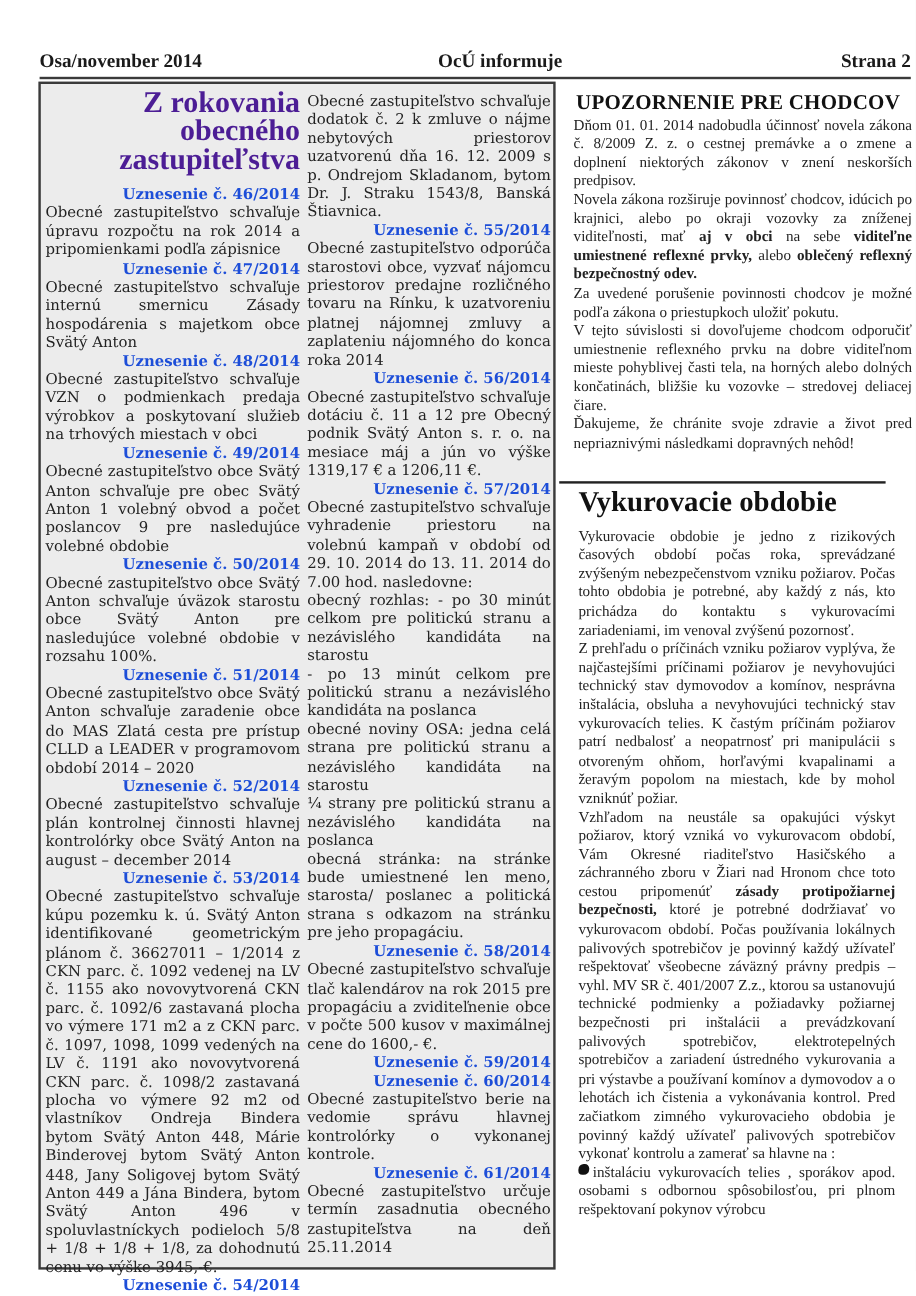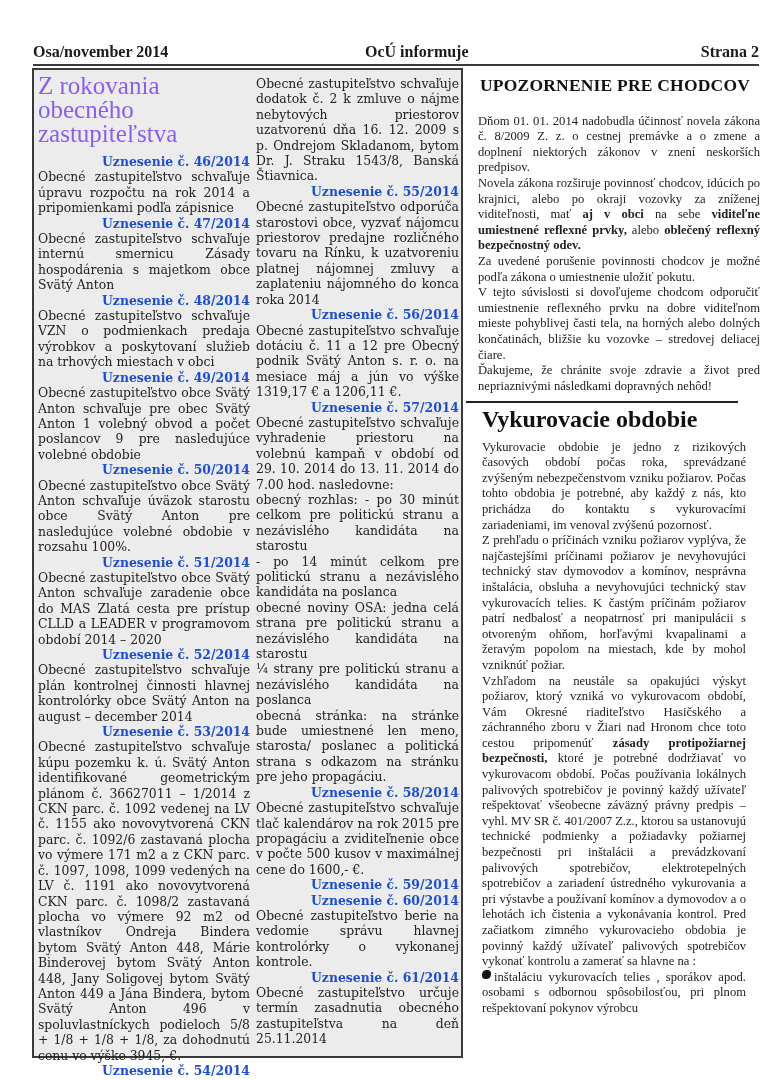--- a/index.html
+++ b/index.html
@@ -10,30 +10,30 @@
   .h-left { left:0;margin-top:22px; }
   .h-center { left:332px; }
   .h-right { right:0; }
 
   .gray-box { position:absolute; left:32px; top:68px; width:431px; height:990px; background:#ececec;
               border:2px solid #3a3a3a; box-sizing:border-box; }
   .col { position:absolute; top:0; font-family:"DejaVu Serif", serif; font-size:12.4px; line-height:15.4px;
          text-align:justify; color:#222; }
   .col-a { left:4px; width:212px; top:4px; }
   .col-b { left:222px; width:203px; top:6px; }
-  .big-title { font-family:"Liberation Serif", serif; font-weight:normal; font-size:25px; line-height:24px;
-               text-align:left; margin:0 0 8px 0; color:#8b5cf6; }
+  .big-title { font-family:"Liberation Serif", serif; font-weight:bold; font-size:25px; line-height:24px;
+               text-align:right; margin:0 0 8px 0; color:#4c1d95; }
   .res-h { font-weight:bold; color:#1d4ed8; text-align:right; }
   .res-p { margin:0; }
   .it { }
 
   .right { position:absolute; left:472px; width:286px; font-family:"Liberation Serif", serif; font-size:12.6px;
            line-height:15.6px; text-align:justify; color:#222; }
   .notice { top:78px; left:478px; width:282px; }
-  .notice h2 { font-family:"Liberation Serif", serif; font-size:17.5px; font-weight:bold; margin:0 0 20px 2px;
+  .notice h2 { font-family:"Liberation Serif", serif; font-size:17.5px; font-weight:bold; margin:0 0 3px 2px;
                letter-spacing:0.2px; color:#111; }
   .notice p { margin:0; }
   .rule { position:absolute; left:466px; top:401px; width:272px; height:2px; background:#222; }
   .heating { top:410px; left:482px; width:264px; }
   .heating h2 { font-family:"Liberation Serif", serif; font-size:24px; font-weight:bold; text-align:left;
                 margin:2px 0 12px 0; color:#111; }
   .heating p { margin:0; }
   .bullet { display:inline-block; width:9px; height:9px; background:#111; border-radius:50% 40% 50% 35%;
             margin-right:3px; vertical-align:2px; }
 </style>
@@ -72,40 +72,40 @@
   <div class="col col-b">
     <div id="col-b-list">
         <p class="res-p">Obecné zastupiteľstvo schvaľuje dodatok č. 2 k zmluve o nájme nebytových priestorov uzatvorenú dňa 16. 12. 2009 s p. Ondrejom Skladanom, bytom Dr. J. Straku 1543/8, Banská Štiavnica.</p>
         <div class="res-h">Uznesenie č. 55/2014</div>
         <p class="res-p">Obecné zastupiteľstvo odporúča starostovi obce, vyzvať nájomcu priestorov predajne rozličného tovaru na Rínku, k uzatvoreniu platnej nájomnej zmluvy a zaplateniu nájomného do konca roka 2014</p>
         <div class="res-h">Uznesenie č. 56/2014</div>
         <p class="res-p">Obecné zastupiteľstvo schvaľuje dotáciu č. 11 a 12 pre Obecný podnik Svätý Anton s. r. o. na mesiace máj a jún vo výške 1319,17 € a 1206,11 €.</p>
         <div class="res-h">Uznesenie č. 57/2014</div>
         <p class="res-p">Obecné zastupiteľstvo schvaľuje vyhradenie priestoru na volebnú kampaň v období od 29. 10. 2014 do 13. 11. 2014 do 7.00 hod. nasledovne:</p>
         <p class="res-p"><span class="it">obecný rozhlas:</span><span> - po 30 minút celkom pre politickú stranu a nezávislého kandidáta na starostu</span></p>
-        <p class="res-p"><span>- po 14 minút celkom pre politickú stranu a nezávislého kandidáta na poslanca</span></p>
+        <p class="res-p"><span>- po 13 minút celkom pre politickú stranu a nezávislého kandidáta na poslanca</span></p>
         <p class="res-p"><span class="it">obecné noviny OSA:</span><span> jedna celá strana pre politickú stranu a nezávislého kandidáta na starostu</span></p>
         <p class="res-p"><span>¼ strany pre politickú stranu a nezávislého kandidáta na poslanca</span></p>
         <p class="res-p"><span class="it">obecná stránka:</span><span> na stránke bude umiestnené len meno, starosta/ poslanec a politická strana s odkazom na stránku pre jeho propagáciu.</span></p>
         <div class="res-h">Uznesenie č. 58/2014</div>
         <p class="res-p">Obecné zastupiteľstvo schvaľuje tlač kalendárov na rok 2015 pre propagáciu a zviditeľnenie obce v počte 500 kusov v maximálnej cene do 1600,- €.</p>
         <div class="res-h">Uznesenie č. 59/2014</div>
         <div class="res-h">Uznesenie č. 60/2014</div>
         <p class="res-p">Obecné zastupiteľstvo berie na vedomie správu hlavnej kontrolórky o vykonanej kontrole.</p>
         <div class="res-h">Uznesenie č. 61/2014</div>
         <p class="res-p">Obecné zastupiteľstvo určuje termín zasadnutia obecného zastupiteľstva na deň 25.11.2014</p>
       </div>
   </div>
 </div>
 
 <div class="right notice">
   <h2>UPOZORNENIE PRE CHODCOV</h2>
   <p>Dňom 01. 01. 2014 nadobudla účinnosť novela zákona č. 8/2009 Z. z. o cestnej premávke a o zmene a doplnení niektorých zákonov v znení neskorších predpisov.</p>
   <p><span>Novela zákona rozširuje povinnosť chodcov, idúcich po krajnici, alebo po okraji vozovky za zníženej viditeľnosti, mať </span><b>aj v obci</b><span> na sebe </span><b>viditeľne umiestnené reflexné prvky,</b><span> alebo </span><b>oblečený reflexný bezpečnostný odev.</b></p>
-  <p>Za uvedené porušenie povinnosti chodcov je možné podľa zákona o umiestnenie uložiť pokutu.</p>
+  <p>Za uvedené porušenie povinnosti chodcov je možné podľa zákona o priestupkoch uložiť pokutu.</p>
   <p>V tejto súvislosti si dovoľujeme chodcom odporučiť umiestnenie reflexného prvku na dobre viditeľnom mieste pohyblivej časti tela, na horných alebo dolných končatinách, bližšie ku vozovke – stredovej deliacej čiare.</p>
   <p>Ďakujeme, že chránite svoje zdravie a život pred nepriaznivými následkami dopravných nehôd!</p>
 </div>
 
 <div class="rule"></div>
 
 <div class="right heating">
   <h2>Vykurovacie obdobie</h2>
   <p>Vykurovacie obdobie je jedno z rizikových časových období počas roka, sprevádzané zvýšeným nebezpečenstvom vzniku požiarov. Počas tohto obdobia je potrebné, aby každý z nás, kto prichádza do kontaktu s vykurovacími zariadeniami, im venoval zvýšenú pozornosť.</p>
   <p>Z prehľadu o príčinách vzniku požiarov vyplýva, že najčastejšími príčinami požiarov je nevyhovujúci technický stav dymovodov a komínov, nesprávna inštalácia, obsluha a nevyhovujúci technický stav vykurovacích telies. K častým príčinám požiarov patrí nedbalosť a neopatrnosť pri manipulácii s otvoreným ohňom, horľavými kvapalinami a žeravým popolom na miestach, kde by mohol vzniknúť požiar.</p>

